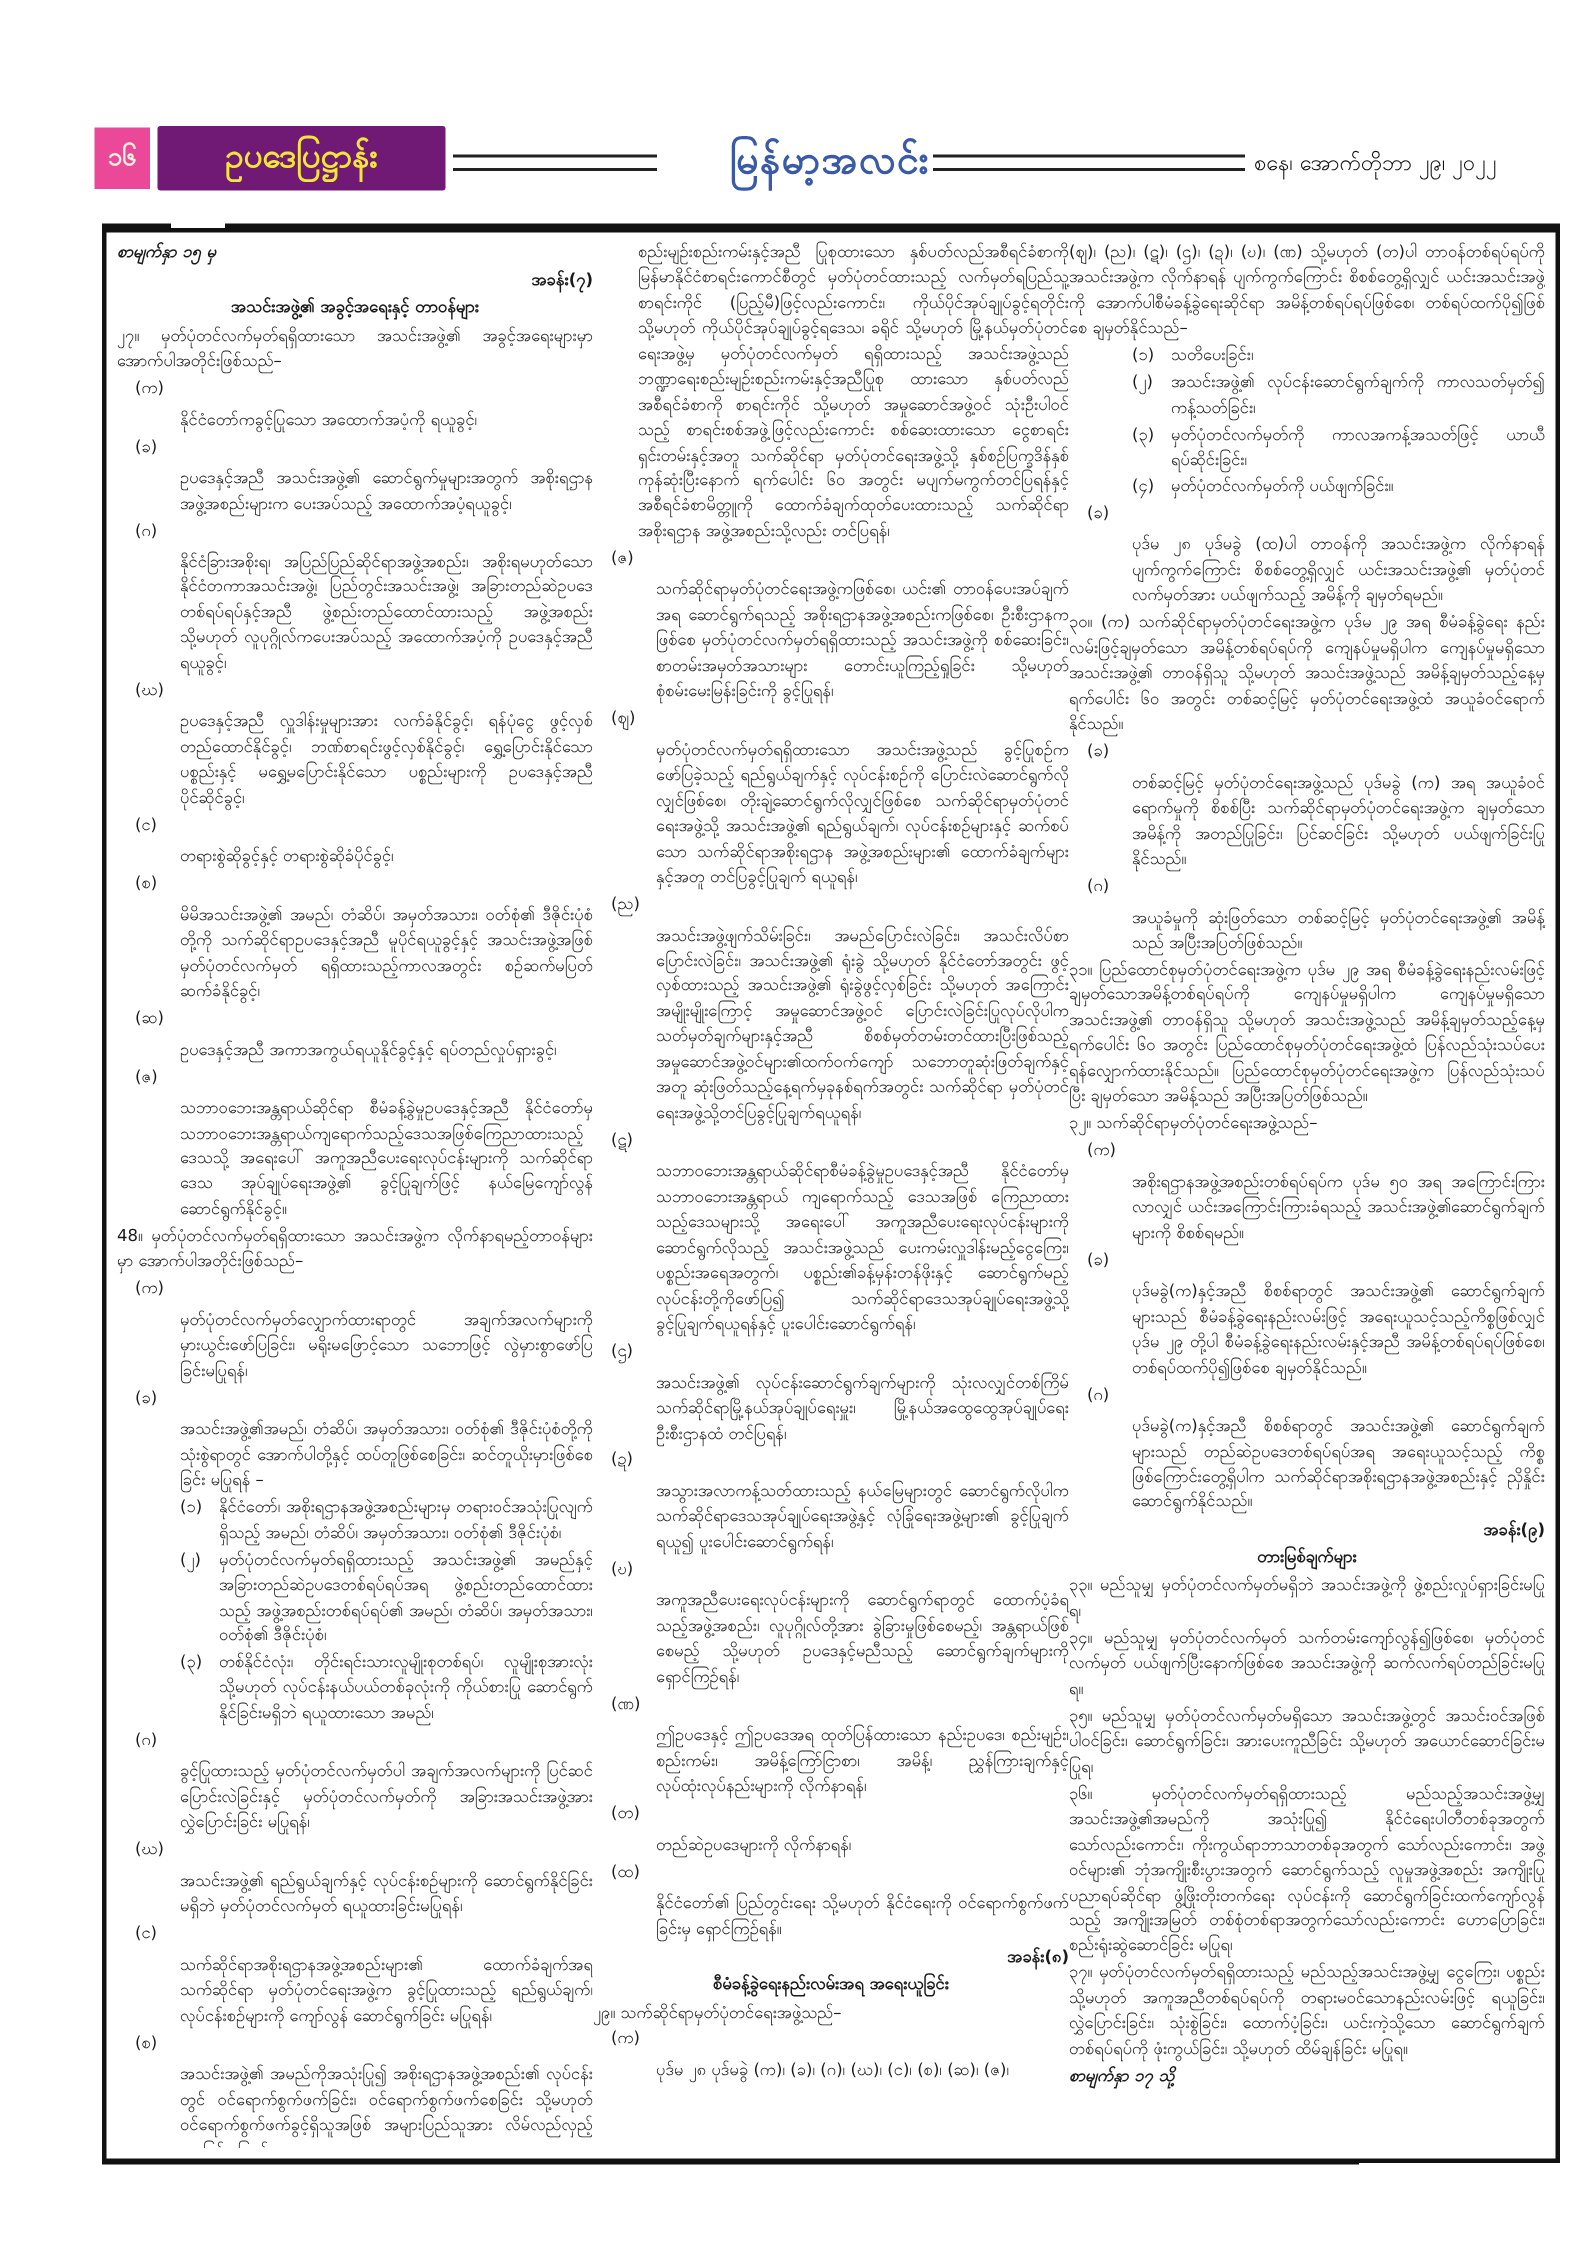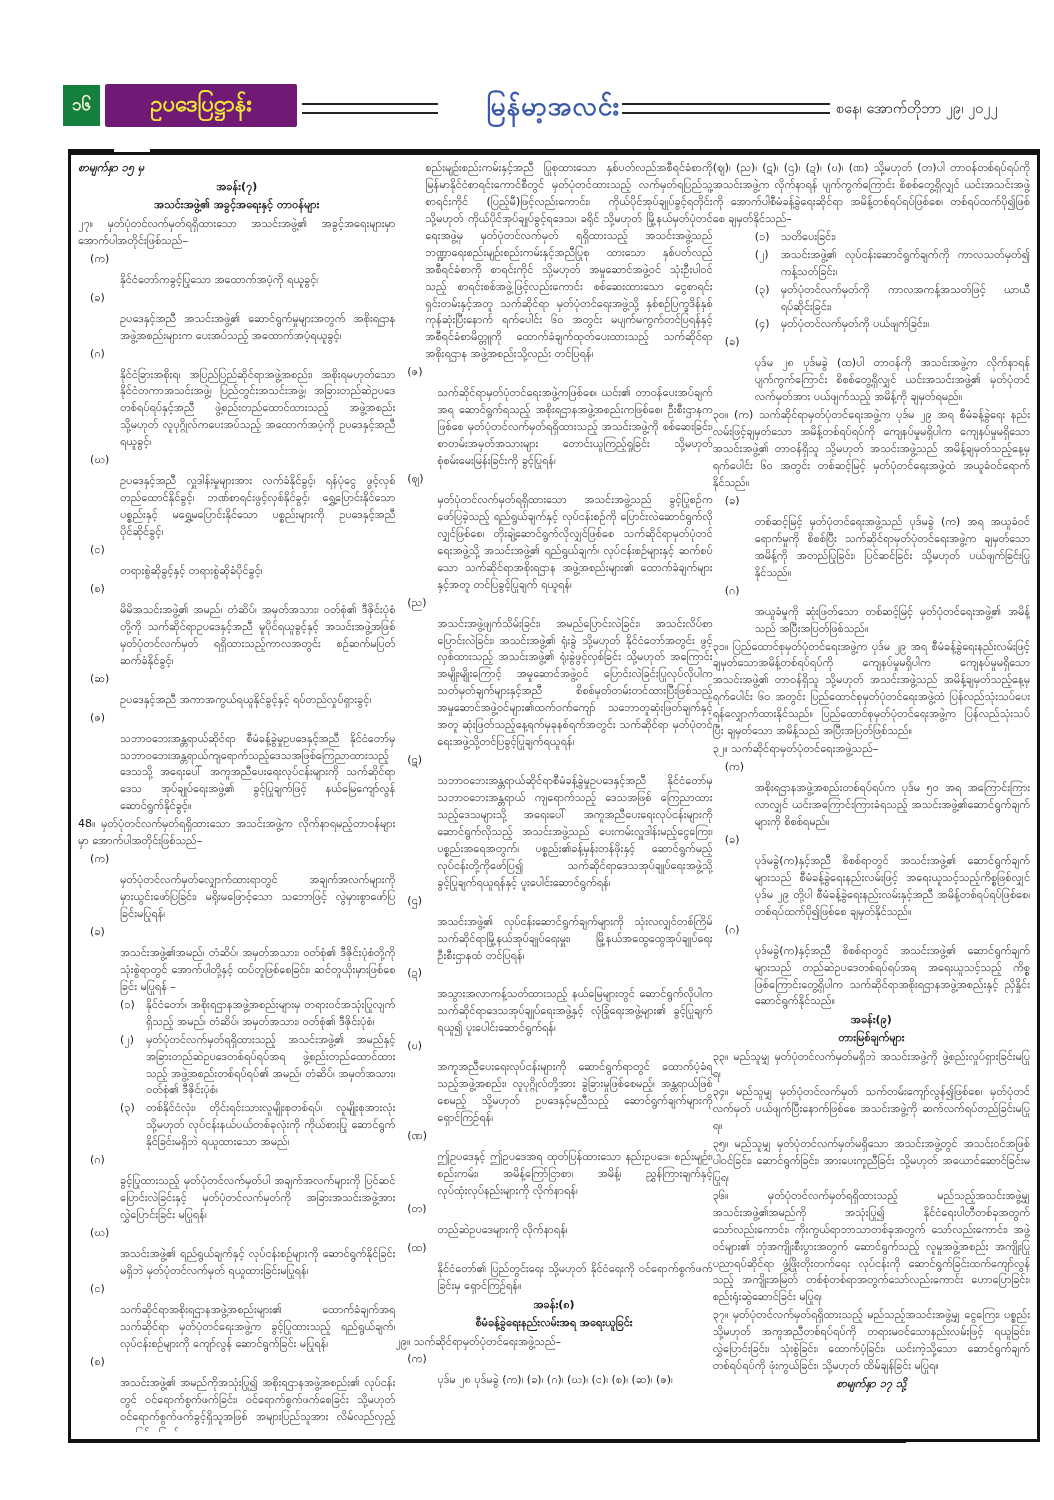--- a/index.html
+++ b/index.html
@@ -26,38 +26,38 @@
   .bar-top{position:absolute;left:150px;top:149px;width:890px;height:8px;background:#111;}
   .bar-topleft{position:absolute;left:68px;top:149px;width:46px;height:8px;background:#111;}
   .bar-bottom{position:absolute;left:68px;top:1436px;width:838px;height:7px;background:#111;}
   
   .cols{position:absolute;left:78px;top:160px;width:952px;height:1272px;
         display:flex;}
   .col{flex:1;overflow:hidden;font-size:11px;line-height:1.54;text-align:justify;}
   .blk{margin:0 0 1px 0;}
   .blk .txt{white-space:normal;}
   .ref{font-style:italic;font-weight:bold;text-align:left;}
-  .ref-right{font-style:italic;font-weight:bold;text-align:center;}
-  .chapter{text-align:center;font-weight:bold;margin-top:2px;}
+  .ref-right{font-style:italic;font-weight:bold;text-align:left;}
+  .chapter{text-align:right;font-weight:bold;margin-top:2px;}
   .title{text-align:center;font-weight:bold;margin-bottom:2px;}
   .section{text-align:justify;}
   .item{display:flex;}
   .item .marker{flex:0 0 42px;box-sizing:border-box;padding-left:12px;text-align:left;}
   .item .txt{flex:1;text-align:justify;margin-top:21px;}
   .subitem{display:flex;padding-left:42px;}
   .subitem .marker{flex:0 0 26px;text-align:left;}
   .subitem .txt{flex:1;text-align:justify;}
   .cont{text-align:justify;}
 </style>
 </head>
 <body>
 
 <div class="page">
 
-  <div class="pagenum-box" style="background: #15803d; color: rgb(247, 242, 218); text-align: right;">
+  <div class="pagenum-box" style="background: #ec4899; color: rgb(247, 242, 218); text-align: right;">
     <span>၁၆</span>
   </div>
   <div class="section-box" style="background: #701a75; color: rgb(242, 231, 56);">
     <span>ဥပဒေပြဋ္ဌာန်း</span>
   </div>
   <div class="rule rule-left"></div>
   <div class="masthead" style="color: rgb(58, 90, 168);">
     <span>မြန်မာ့အလင်း</span>
   </div>
   <div class="rule rule-right"></div>

